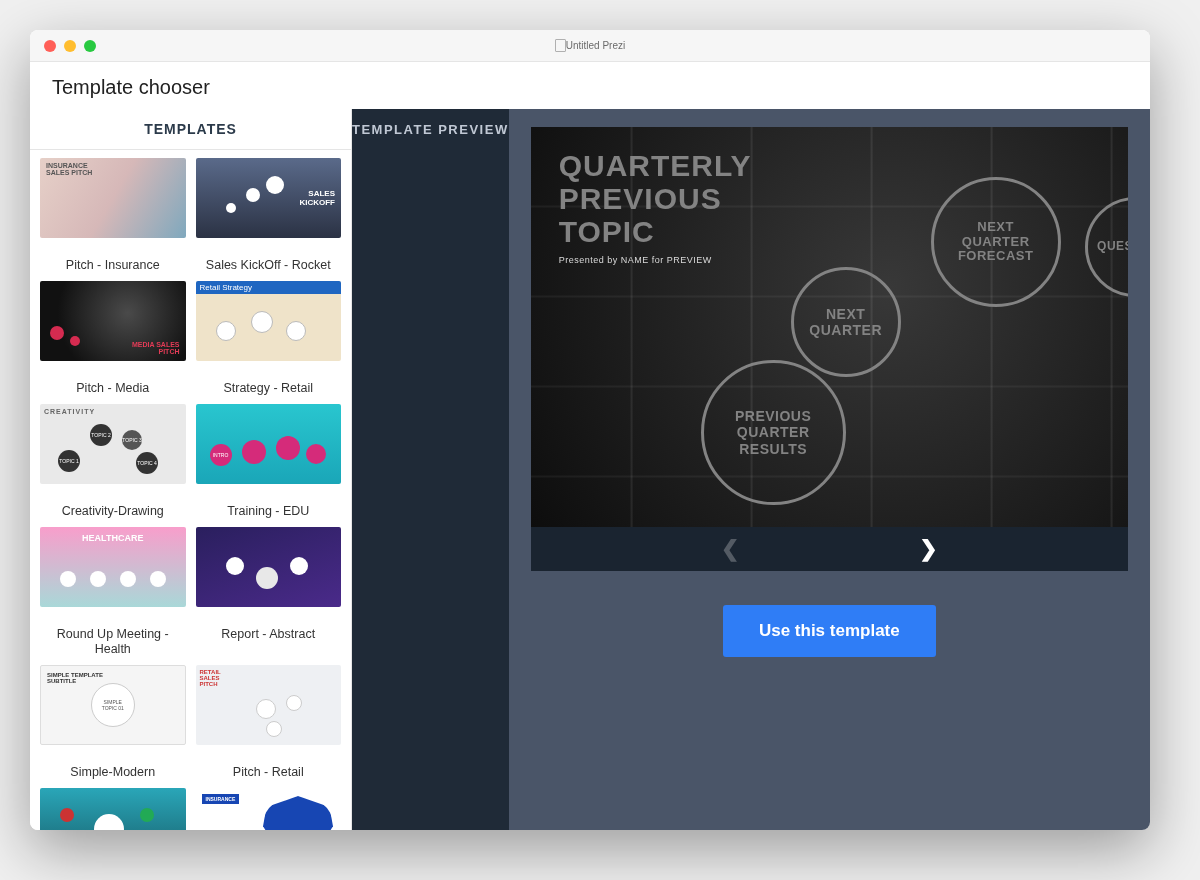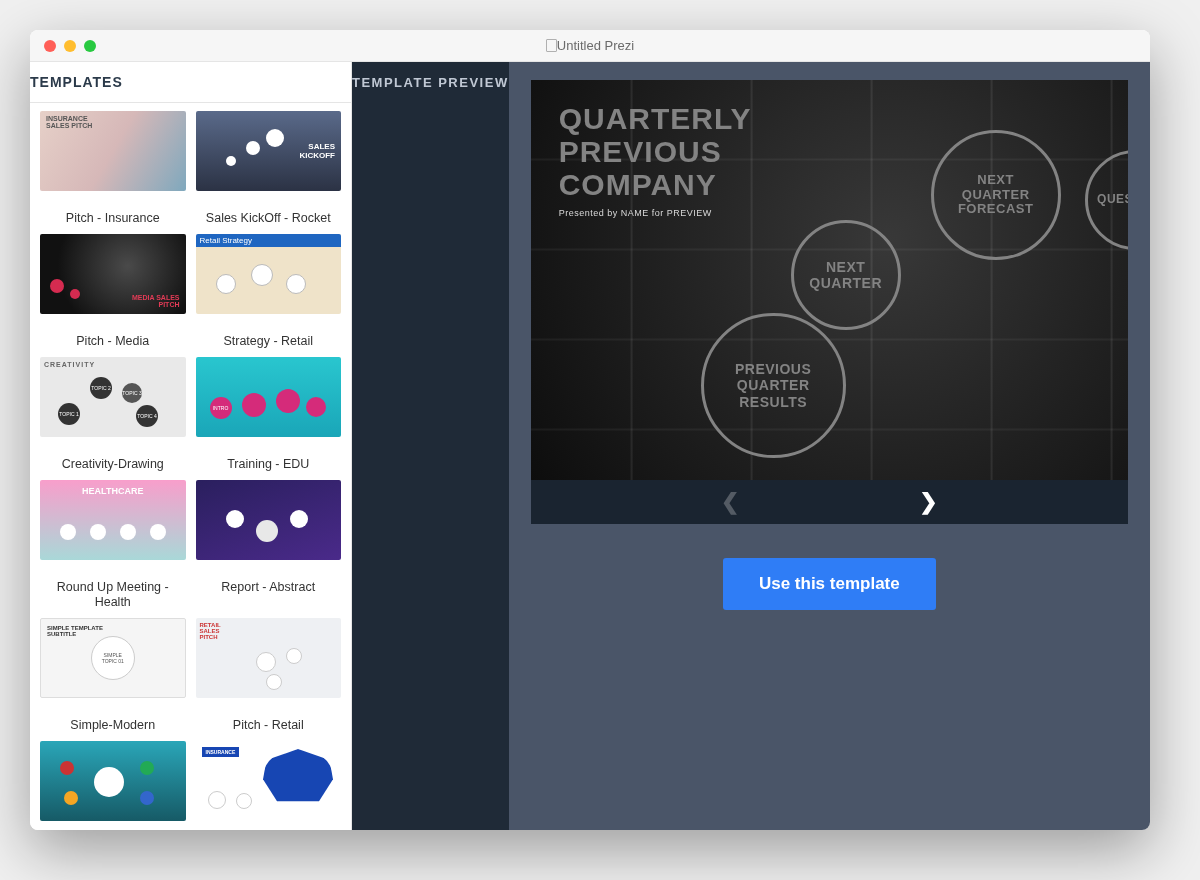--- a/index.html
+++ b/index.html
@@ -37,21 +37,21 @@
     width: 12px; height: 12px; border-radius: 50%;
     display: inline-block;
   }
   .tl-close { background: #ff5f57; }
   .tl-min   { background: #ffbd2e; }
   .tl-max   { background: #28c940; }
   .title-center {
     position: absolute;
     left: 0; right: 0;
     text-align: center;
-    font-size: 13px;
+    font-size: 10px;
     color: #6b6b6b;
     display: flex;
     align-items: center;
     justify-content: center;
     pointer-events: none;
   }
   .file-icon {
     width: 11px; height: 13px;
     border: 1px solid #b0b0b0;
     border-radius: 1px;
@@ -70,20 +70,21 @@
     min-height: 0;
   }
   .sidepanel {
     width: 322px;
     background: #fff;
     border-right: 1px solid #e5e5e5;
     display: flex;
     flex-direction: column;
   }
   .panel-header {
+    text-align: center;
     font-size: 14px;
     font-weight: 700;
     letter-spacing: 1px;
     color: #2b3a4a;
     padding: 12px 0;
     border-bottom: 1px solid #e5e5e5;
   }
   .template-grid {
     flex: 1;
     overflow-y: auto;
@@ -263,20 +264,21 @@
       <span class="tl-close"></span>
       <span class="tl-min"></span>
       <span class="tl-max"></span>
     </div>
     <div class="title-center">
       <span class="file-icon"></span>
       <span>Untitled Prezi</span>
     </div>
   </div>
 
+  <div class="subheader">Template chooser</div>
 
   <div class="content">
 
     <div class="sidepanel">
       <div class="panel-header">TEMPLATES</div>
       <div class="template-grid">
 
         <div class="tcard">
           <div class="thumb th-insurance"></div>
           <div class="tcaption">Pitch - Insurance</div>
@@ -386,21 +388,21 @@
     <div class="preview-area">
       <div class="preview-header">TEMPLATE PREVIEW</div>
       <div class="preview-body">
 
         <div class="stage-wrap">
           <div class="stage">
             <div class="stage-overlay">
               <div class="title-block">
                 <div>QUARTERLY</div>
                 <div>PREVIOUS</div>
-                <div>COMPANY</div>
+                <div>TOPIC</div>
                 <span class="sub">Presented by NAME for PREVIEW</span>
               </div>
               <div class="circle c1">
                   <span style="white-space:pre-line">NEXT
 QUARTER</span>
                 </div>
               <div class="circle c2">
                   <span style="white-space:pre-line">PREVIOUS
 QUARTER
 RESULTS</span>

